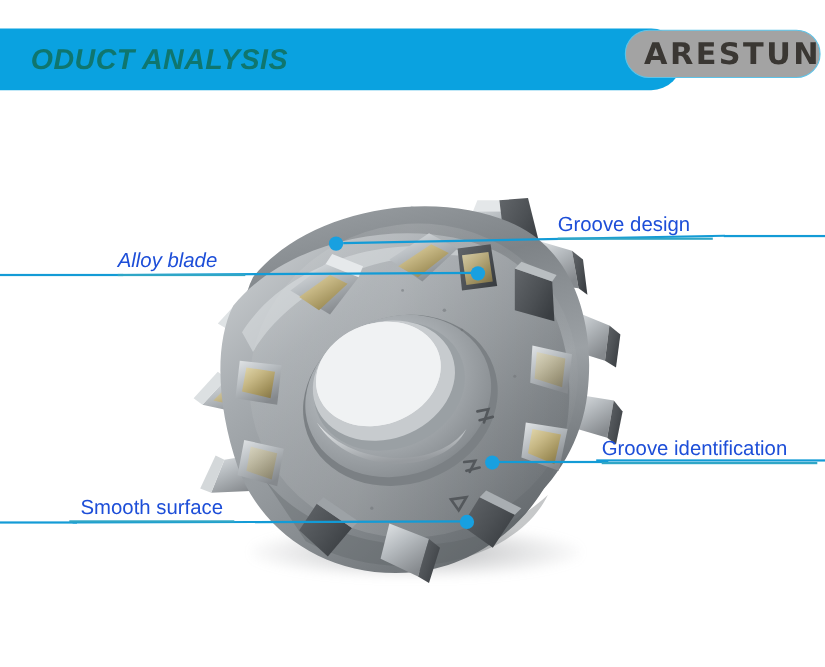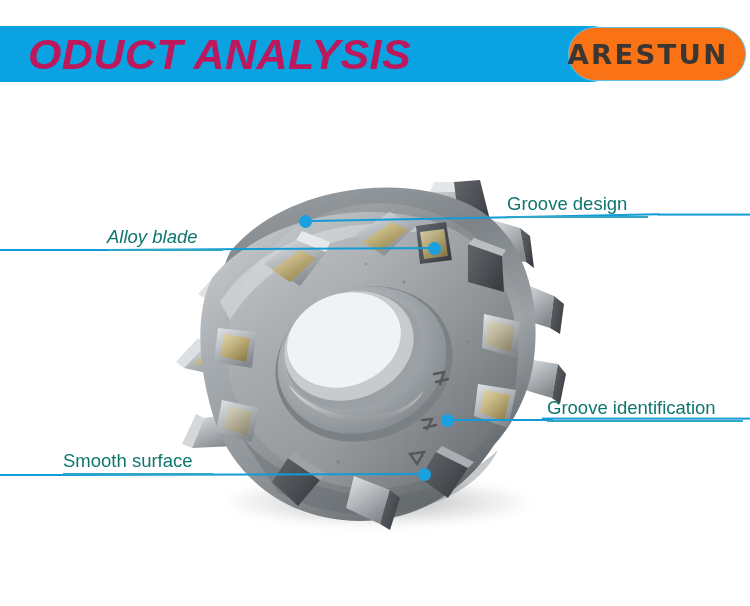--- a/index.html
+++ b/index.html
@@ -16,50 +16,50 @@
   #header-bar {
     position:absolute; left:0; top:26px;
     width:620px; height:56px;
     background:#0AA2E0;
     border-radius:0 28px 28px 0;
     z-index:2;
   }
   #page-title {
     position:absolute; left:28px; top:32px;
     height:44px; line-height:44px;
-    font-size:43px; font-weight:bold; font-style:italic;
-    color:#be185d;
+    font-size:26px; font-weight:bold; font-style:italic;
+    color:#0f766e;
     letter-spacing:.4px;
     white-space:nowrap;
     z-index:4;
   }
   #logo-panel {
     position:absolute; left:568px; top:27px;
-    width:178px; height:54px;
-    background:#f97316;
+    width:178px; height:44px;
+    background:#a3a3a3;
     border:1.4px solid #5DC3E8;
     border-radius:27px;
     z-index:3;
-    display:flex; align-items:center; justify-content:flex-start;
+    display:flex; align-items:center; justify-content:flex-end;
   }
   #logo-text {
     font-size:27px;
     font-weight:bold;
     color:#3A3733;
     letter-spacing:2.2px;
     transform:scaleX(1.02);
     white-space:nowrap;
     font-family:"DejaVu Sans", sans-serif;
   }
 
   
   .callout { position:absolute; z-index:8; }
   .callout-label {
     font-size:18.5px;
-    color:#0f766e;
+    color:#1d4ed8;
     white-space:nowrap;
     line-height:24px;
     font-weight:normal;
   }
   .callout-underline {
     height:1.6px;
     background:#2FA6C6;
     width:100%;
   }
 
@@ -325,16 +325,16 @@
 <div class="callout" style="left:107px; top:225px; width:116px;font-style:italic;">
   <div class="callout-label">Alloy blade</div>
   <div class="callout-underline"></div>
 </div>
 
 <div class="callout" style="left:547px; top:396px; width:196px;">
   <div class="callout-label">Groove identification</div>
   <div class="callout-underline"></div>
 </div>
 
-<div class="callout" style="left:63px; top:449px; width:150px;">
+<div class="callout" style="left:63px; top:449px; width:150px;text-align:center;">
   <div class="callout-label">Smooth surface</div>
   <div class="callout-underline"></div>
 </div>
 
 </body></html>

